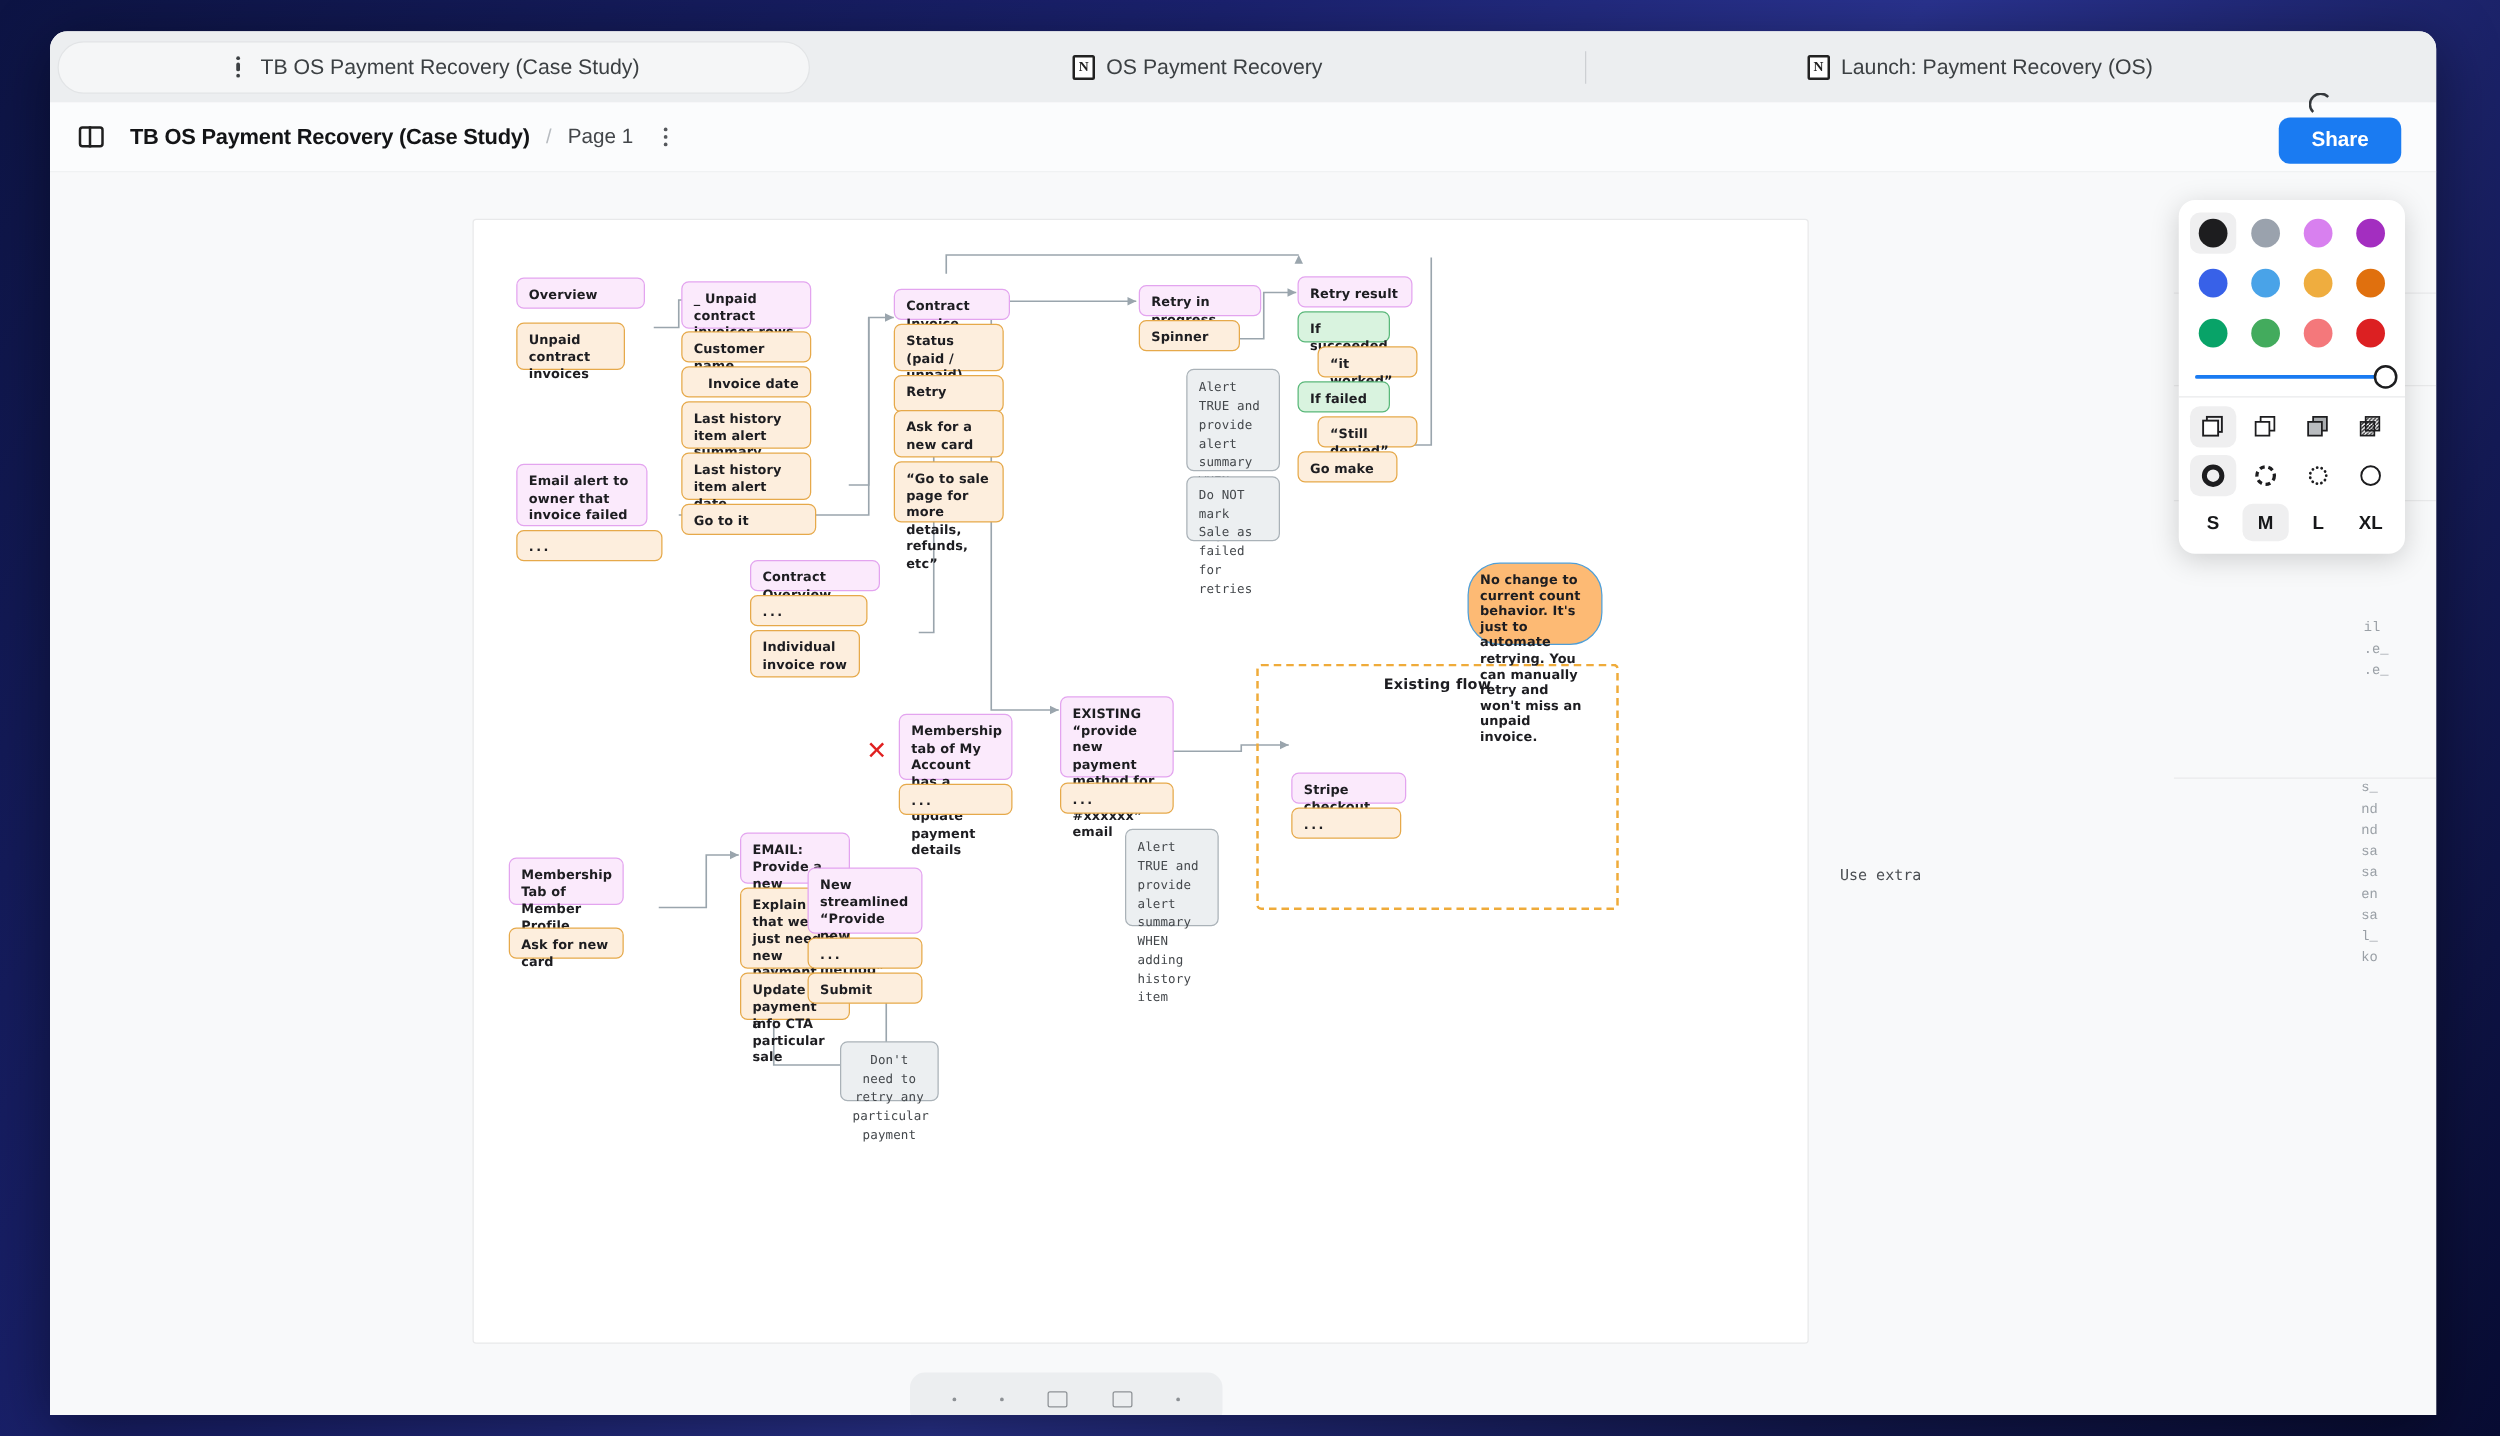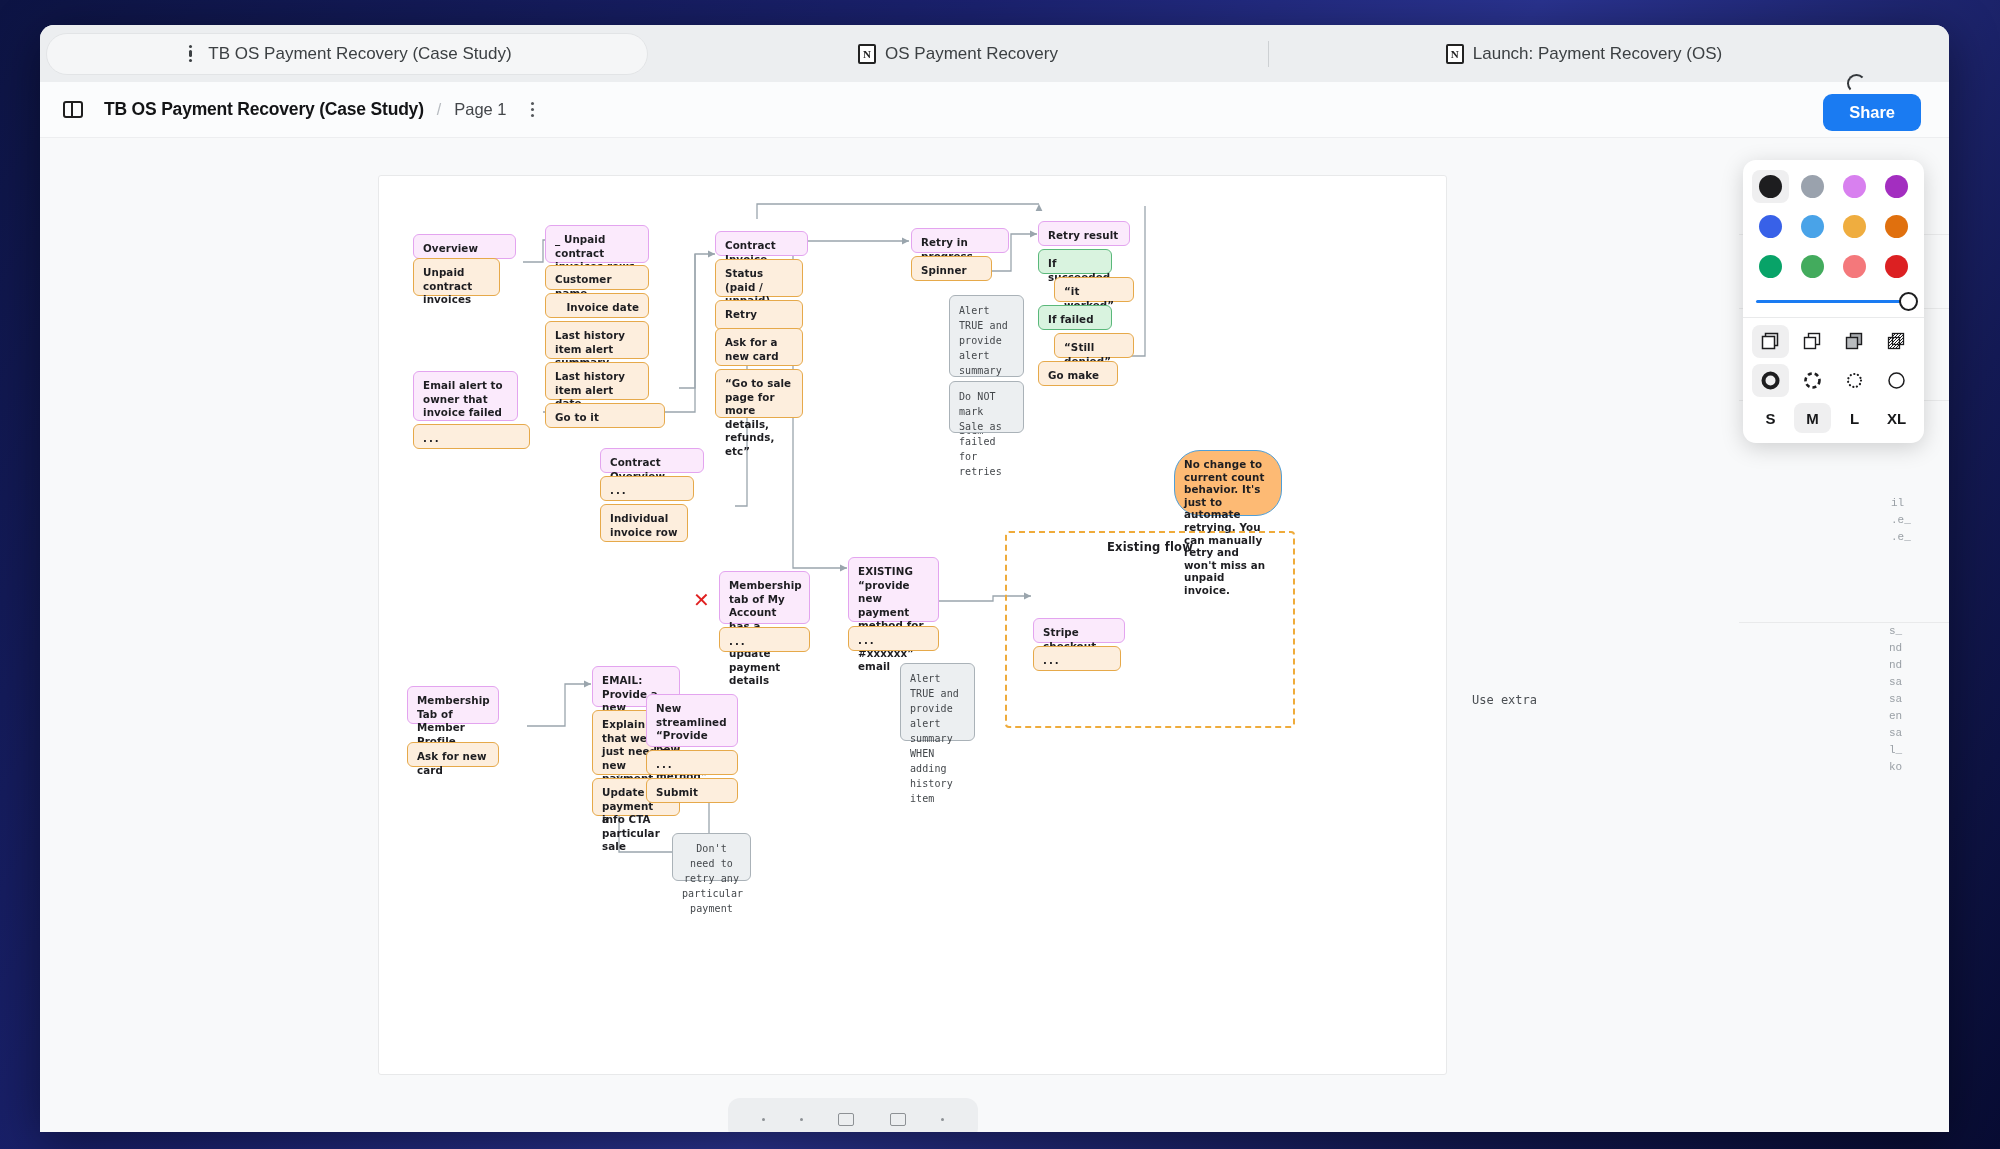--- a/index.html
+++ b/index.html
@@ -273,32 +273,32 @@
           <path d="M468,392 l-7,-3.4 v6.8 z"></path>
           <path d="M660,28 l-3.4,7 h6.8 z" transform="translate(0,0)"></path>
         </g>
       </svg>
 
 
       <div class="frame" style="left:626px; top:355px; width:290px; height:197px;">
         <div class="frame-label" style="top:7px;">Existing flow</div>
       </div>
 
-      <div class="node n-purple" style="left:34px; top:46px; width:103px; height:25px;margin-top:12px;">Overview</div>
+      <div class="node n-purple" style="left:34px; top:46px; width:103px; height:25px;">Overview</div>
       <div class="node n-orange" style="left:34px; top:82px; width:87px; height:38px;">Unpaid contract invoices</div>
 
       <div class="node n-purple" style="left:34px; top:195px; width:105px; height:50px;">Email alert to owner that invoice failed</div>
       <div class="node n-orange" style="left:34px; top:248px; width:117px; height:25px; letter-spacing:2px;">...</div>
 
       <div class="node n-purple" style="left:166px; top:49px; width:104px; height:38px;">_ Unpaid contract invoices rows</div>
       <div class="node n-orange" style="left:166px; top:89px; width:104px; height:25px;">Customer name</div>
       <div class="node n-orange" style="left:166px; top:117px; width:104px; height:25px;text-align:right;">Invoice date</div>
       <div class="node n-orange" style="left:166px; top:145px; width:104px; height:38px;">Last history item alert summary</div>
       <div class="node n-orange" style="left:166px; top:186px; width:104px; height:38px;">Last history item alert date</div>
-      <div class="node n-orange" style="left:166px; top:227px; width:120px; height:25px;">Go to it</div>
+      <div class="node n-orange" style="left:166px; top:227px; width:108px; height:25px;">Go to it</div>
 
       <div class="node n-purple" style="left:221px; top:272px; width:104px; height:25px;">Contract Overview</div>
       <div class="node n-orange" style="left:221px; top:300px; width:94px; height:25px; letter-spacing:2px;">...</div>
       <div class="node n-orange" style="left:221px; top:328px; width:88px; height:38px;">Individual invoice row</div>
 
       <div class="node n-purple" style="left:336px; top:55px; width:93px; height:25px;">Contract Invoice</div>
       <div class="node n-orange" style="left:336px; top:83px; width:88px; height:38px;">Status (paid / unpaid)</div>
       <div class="node n-orange" style="left:336px; top:124px; width:88px; height:30px;">Retry</div>
       <div class="node n-orange" style="left:336px; top:152px; width:88px; height:38px;">Ask for a new card</div>
       <div class="node n-orange" style="left:336px; top:193px; width:88px; height:49px;">“Go to sale page for more details, refunds, etc”</div>

